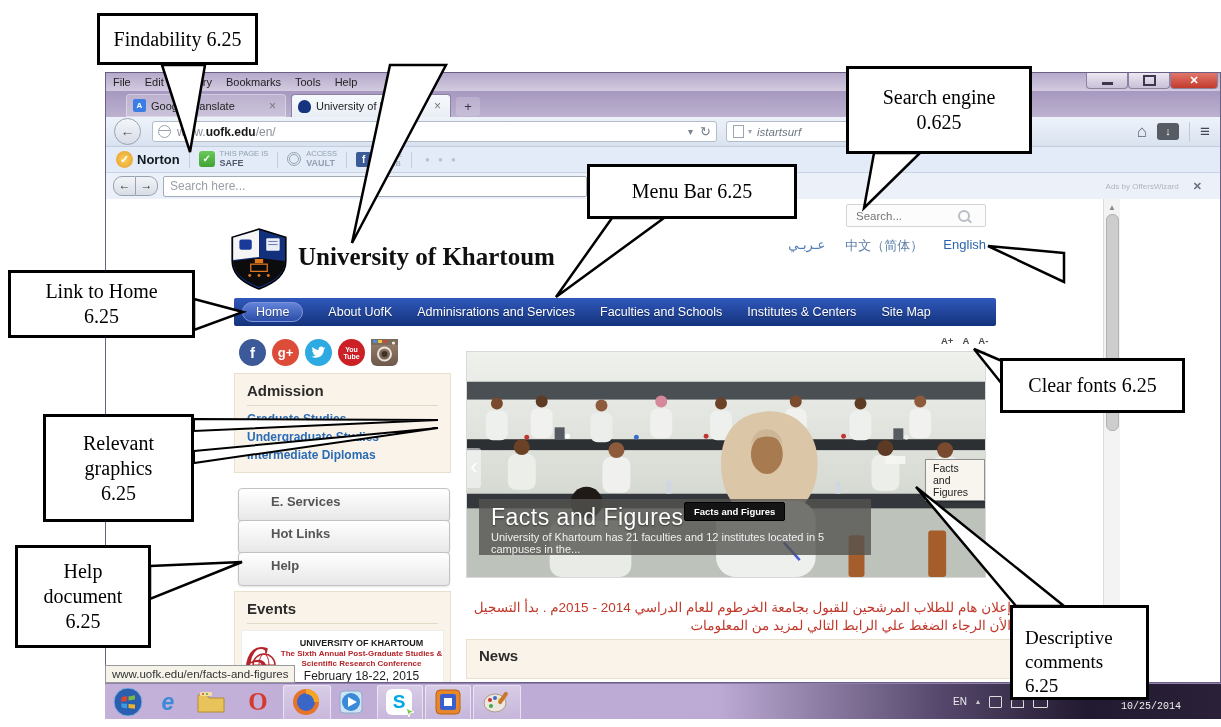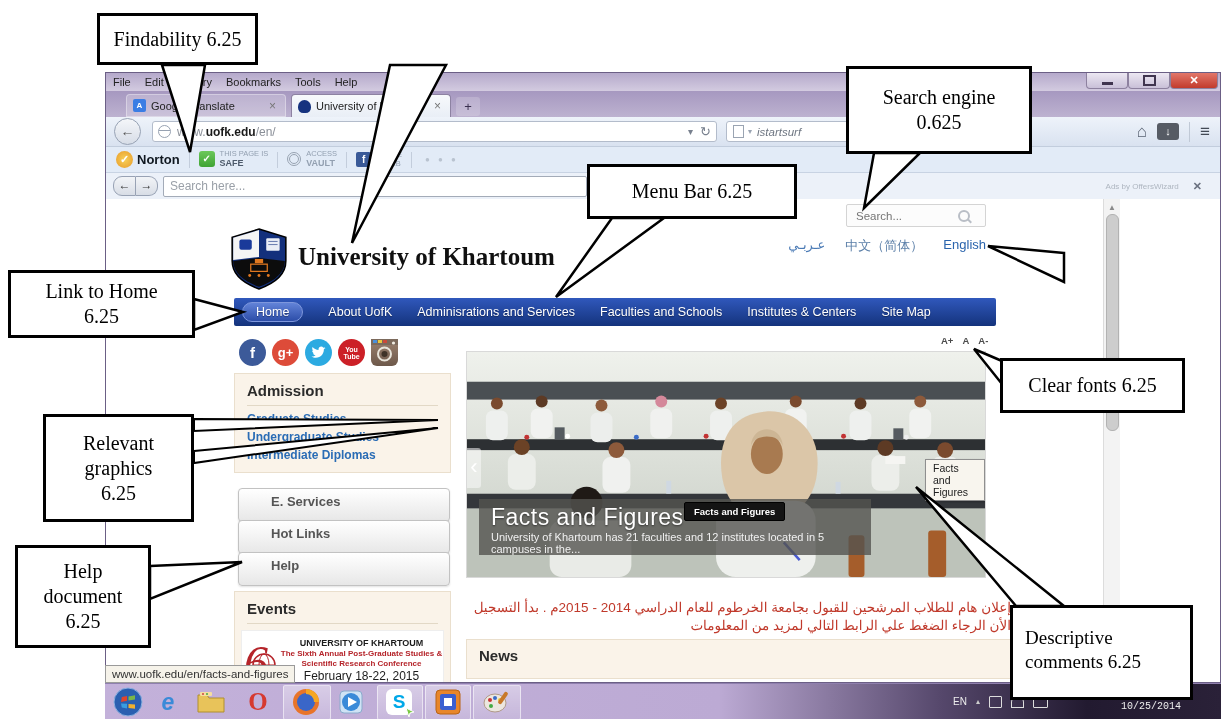--- a/index.html
+++ b/index.html
@@ -539,15 +539,15 @@
     <polygon points="1016,606 916,487 1064,606" fill="#fff" stroke="#000" stroke-width="2.5"></polygon>
   </svg>
 
   <div class="co" style="left:97px;top:13px;width:161px;height:52px;">Findability 6.25</div>
   <div class="co" style="left:846px;top:66px;width:186px;height:88px;padding:0 22px;">Search engine 0.625</div>
   <div class="co" style="left:587px;top:164px;width:210px;height:55px;">Menu Bar 6.25</div>
   <div class="co" style="left:8px;top:270px;width:187px;height:68px;padding:0 30px;">Link to Home 6.25</div>
   <div class="co" style="left:1000px;top:358px;width:185px;height:55px;">Clear fonts 6.25</div>
   <div class="co" style="left:43px;top:414px;width:151px;height:108px;padding:0 28px;">Relevant graphics 6.25</div>
   <div class="co" style="left:15px;top:545px;width:136px;height:103px;padding:8px 20px;">Help document 6.25</div>
-  <div class="co" style="left:1010px;top:605px;width:183px;height:95px;font-size:19px;justify-content:flex-start;text-align:left;padding:18px 10px 0 12px;align-items:flex-start;">Descriptive comments 6.25</div>
+  <div class="co" style="left:1010px;top:605px;width:139px;height:95px;font-size:19px;justify-content:flex-start;text-align:left;padding:18px 10px 0 12px;align-items:flex-start;">Descriptive comments 6.25</div>
 
 </div>
 
 </body></html>

